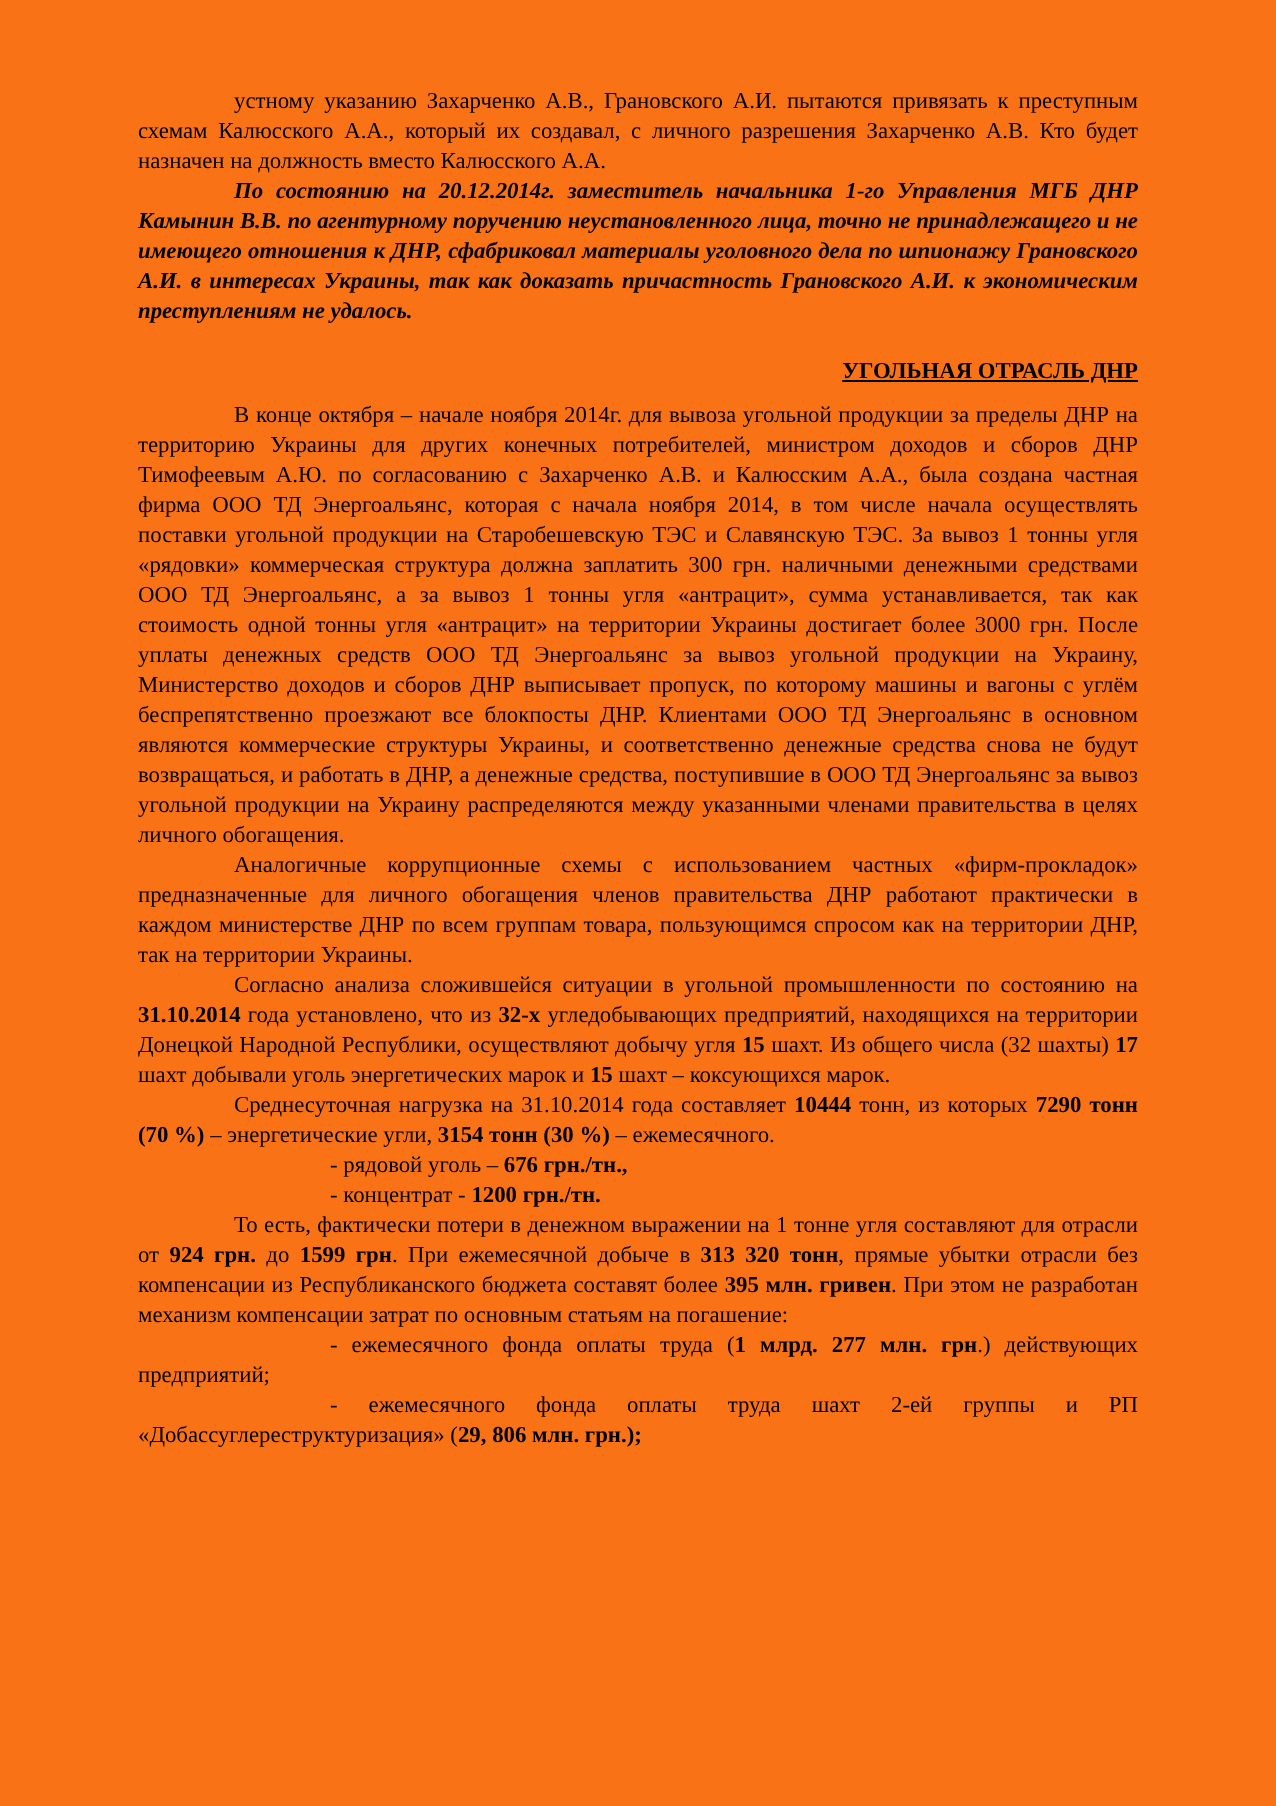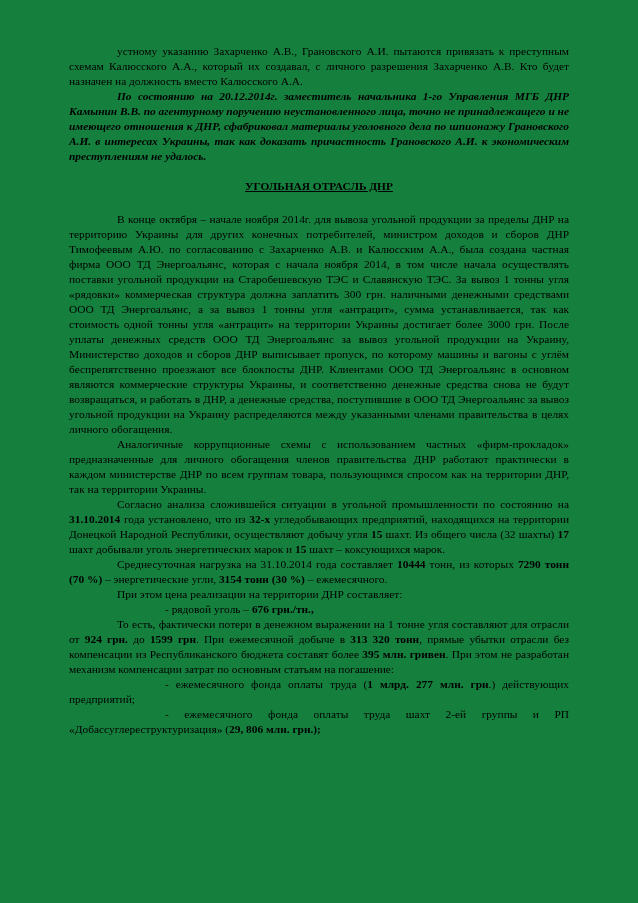--- a/index.html
+++ b/index.html
@@ -5,21 +5,21 @@
 <style>
   html, body {
     margin: 0;
     padding: 0;
     background: #ffffff;
   }
   .page {
     position: relative;
     width: 638px;
     height: 903px;
-    background: #15803d;
+    background: #f97316;
     overflow: hidden;
     box-sizing: border-box;
   }
   .content {
     position: absolute;
     left: 69px;
     top: 44px;
     width: 500px;
     font-family: "Liberation Serif", "DejaVu Serif", serif;
     font-size: 11.4px;
@@ -41,25 +41,25 @@
   }
   p.bolditalic {
     font-weight: bold;
     font-style: italic;
   }
   p.bold {
     font-weight: normal;
   }
   b { font-weight: bold; }
   .heading {
-    text-align: center;
+    text-align: right;
     font-weight: bold;
     text-decoration: underline;
     margin-top: 15px;
-    margin-bottom: 18px;
+    margin-bottom: 7px;
     text-indent: 0;
   }
   .nowrap { white-space: nowrap; }
 </style>
 </head>
 <body>
 
 <div class="page">
   <div class="content">
 
@@ -71,24 +71,24 @@
 
     <p class="ind">В конце октября – начале ноября 2014г. для вывоза угольной продукции за пределы ДНР на территорию Украины для других конечных потребителей, министром доходов и сборов ДНР Тимофеевым А.Ю. по согласованию с Захарченко А.В. и Калюсским А.А., была создана частная фирма ООО ТД Энергоальянс, которая с начала ноября 2014, в том числе начала осуществлять поставки угольной продукции на Старобешевскую ТЭС и Славянскую ТЭС. За вывоз 1 тонны угля «рядовки» коммерческая структура должна заплатить 300 грн. наличными денежными средствами ООО ТД Энергоальянс, а за вывоз 1 тонны угля «антрацит», сумма устанавливается, так как стоимость одной тонны угля «антрацит» на территории Украины достигает более 3000 грн. После уплаты денежных средств ООО ТД Энергоальянс за вывоз угольной продукции на Украину, Министерство доходов и сборов ДНР выписывает пропуск, по которому машины и вагоны с углём беспрепятственно проезжают все блокпосты ДНР. Клиентами ООО ТД Энергоальянс в основном являются коммерческие структуры Украины, и соответственно денежные средства снова не будут возвращаться, и работать в ДНР, а денежные средства, поступившие в ООО ТД Энергоальянс за вывоз угольной продукции на Украину распределяются между указанными членами правительства в целях личного обогащения.</p>
 
     <p class="ind bold">Аналогичные коррупционные схемы с использованием частных «фирм-прокладок» предназначенные для личного обогащения членов правительства ДНР работают практически в каждом министерстве ДНР по всем группам товара, пользующимся спросом как на территории ДНР, так на территории Украины.</p>
 
     <p class="ind"><span>Согласно анализа сложившейся ситуации в угольной промышленности по состоянию на </span><b>31.10.2014</b><span> года установлено, что из </span><b>32-х</b><span> угледобывающих предприятий, находящихся на территории Донецкой Народной Республики, осуществляют добычу угля </span><b>15</b><span> шахт. Из общего числа (32 шахты) </span><b>17</b><span> шахт добывали уголь энергетических марок и </span><b>15</b><span> шахт – коксующихся марок.</span></p>
 
     <p class="ind"><span>Среднесуточная нагрузка на 31.10.2014 года составляет </span><b>10444</b><span> тонн, из которых </span><b>7290 тонн (70 %)</b><span> – энергетические угли, </span><b>3154 тонн (30 %)</b><span> – ежемесячного.</span></p>
 
 
-    <p class="ind">При этом цена реализации на территории ДНР составляет:</p>
 
     <p class="ind-dash"><span>- рядовой уголь – </span><b>676 грн./тн.,</b></p>
 
+    <p class="ind-dash"><span class="nowrap">- концентрат    -  </span><b>1200 грн./тн.</b></p>
 
     <p class="ind"><span>То есть, фактически потери в денежном выражении на 1 тонне угля составляют для отрасли от </span><b>924 грн.</b><span> до </span><b>1599 грн</b><span>. При ежемесячной добыче в </span><b>313 320 тонн</b><span>, прямые убытки отрасли без компенсации из Республиканского бюджета составят более </span><b>395 млн. гривен</b><span>. При этом не разработан механизм компенсации затрат по основным статьям на погашение:</span></p>
 
     <p class="ind-dash"><span>-      ежемесячного фонда оплаты труда (</span><b>1 млрд. 277 млн. грн</b><span>.) действующих предприятий;</span></p>
 
     <p class="ind-dash"><span>-      ежемесячного фонда оплаты труда шахт 2-ей группы и РП «Добассуглереструктуризация» (</span><b>29, 806 млн. грн.);</b></p>
 
 
   </div>
 </div>

